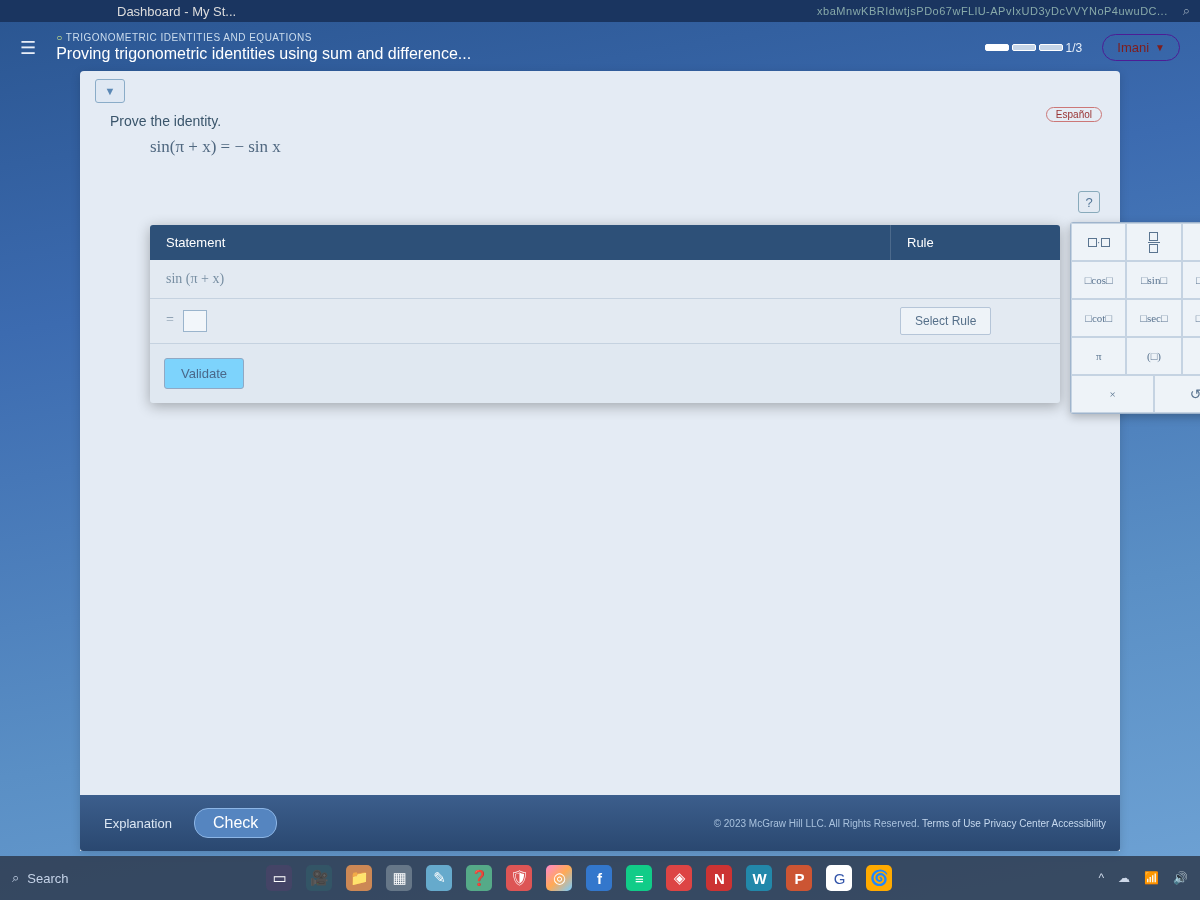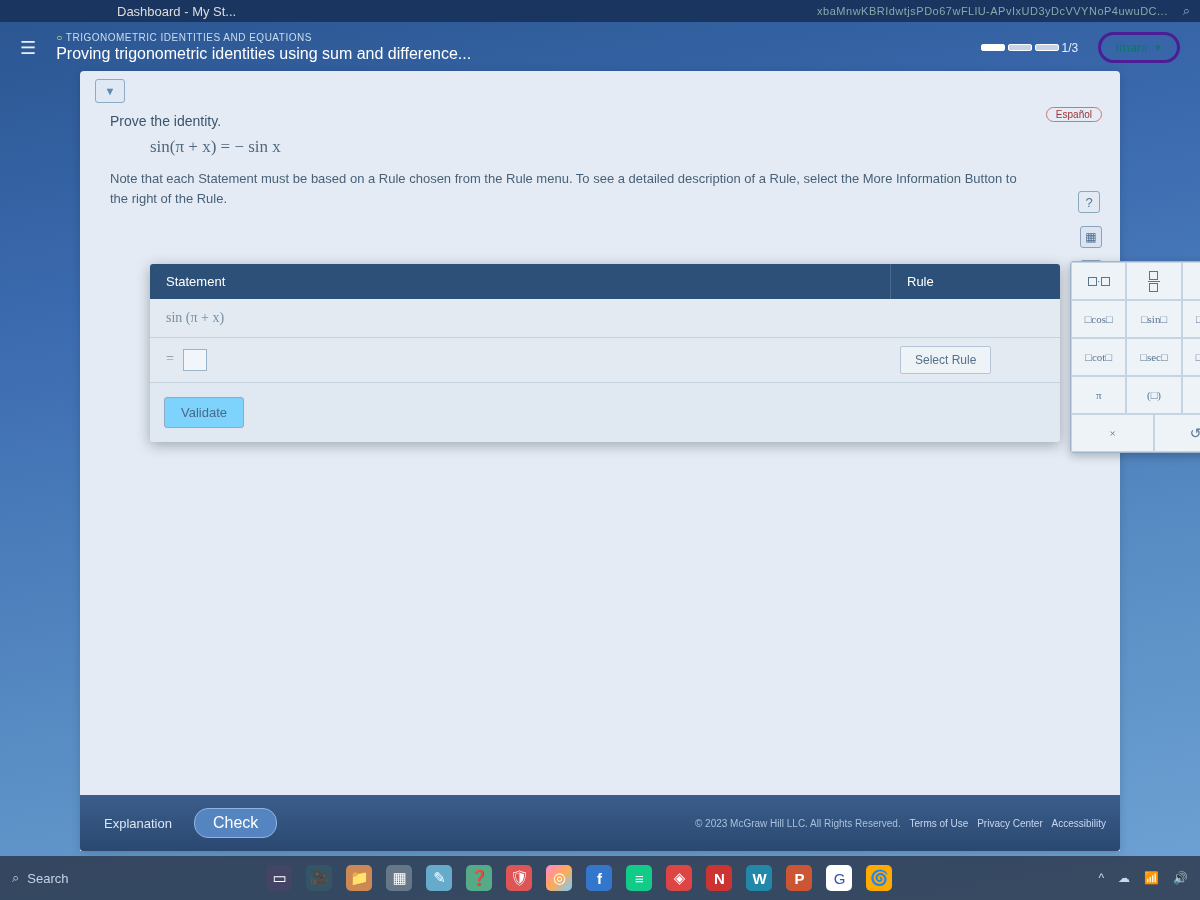--- a/index.html
+++ b/index.html
@@ -11,21 +11,21 @@
 .app-header{display:flex;align-items:center;padding:10px 20px 8px 20px;color:#e8eef8}
 .hamburger{margin-right:20px;color:#e8eef8;font-size:18px}
 .header-text{flex:1}
 .section-name{font-size:10px;letter-spacing:0.5px;color:#cde}
 .section-name .dot{color:#d8f088}
 .lesson-title{font-size:16px;color:#fff;margin-top:2px}
 .progress-wrap{display:flex;align-items:center;gap:3px;margin-right:20px}
 .pseg{width:24px;height:7px;background:#c5d5e8;border:1px solid #fff;border-radius:2px}
 .pseg.active{background:#fff}
 .pcount{color:#e5eef9;font-size:12px;}
-.user-badge{border:3px solid #4c1d95;border-radius:18px;padding:5px 14px;color:#0f766e;font-size:13px;display:flex;align-items:center;gap:6px}
+.user-badge{border:1px solid #4c1d95;border-radius:18px;padding:5px 14px;color:#7f1d1d;font-size:13px;display:flex;align-items:center;gap:6px}
 .chev{font-size:10px}
 .content{background:#e4ebf4;margin:0 80px 0 80px;border-radius:4px 4px 0 0;height:780px;position:relative;box-shadow:0 2px 10px rgba(0,0,0,0.15)}
 .scroll-chevron{position:absolute;left:15px;top:8px;width:30px;height:24px;border:1px solid #8aacc8;border-radius:3px;display:flex;align-items:center;justify-content:center;color:#5b88b5;font-size:11px;background:#dfe8f3}
 .esp{position:absolute;right:18px;top:36px;border:1px solid #c77;border-radius:10px;padding:1px 9px;font-size:10px;color:#933;background:#e5ecf5}
 .qhelp{position:absolute;right:20px;top:120px;width:22px;height:22px;border:1px solid #8ab;border-radius:3px;display:flex;align-items:center;justify-content:center;color:#579;font-size:13px;background:#e3eaf3}
 .side-icons{position:absolute;right:18px;top:155px;display:flex;flex-direction:column;gap:12px}
 .side-icons div{width:22px;height:22px;border:1px solid #88a3c0;border-radius:3px;display:flex;align-items:center;justify-content:center;color:#4a6a90;font-size:12px;background:#dbe4f0}
 .problem{padding:42px 30px 10px 30px;color:#3a556b}
 .problem .prompt{font-size:14px;margin-bottom:8px}
 .identity{font-family:'Times New Roman',serif;font-size:17px;color:#506880;margin:6px 0 12px 40px}
@@ -45,21 +45,21 @@
 .palette-row{display:flex}
 .pcell{flex:1;height:38px;display:flex;align-items:center;justify-content:center;font-size:11px;color:#5a7490;border:0.5px solid #c5d3e2;font-family:'Times New Roman',serif}
 .pcell .sq{display:inline-block;width:9px;height:9px;border:1px solid #5a7490;background:transparent}
 .pcell .frac{display:flex;flex-direction:column;align-items:center;gap:1px}
 .pcell .frac .bar{width:12px;height:1px;background:#5a7490}
 .pcell.undo{font-size:14px}
 .bottom-bar{position:absolute;left:0;right:0;bottom:0;height:56px;background:linear-gradient(180deg,#3c5e8c,#2a4870);display:flex;align-items:center;padding:0 14px;border-radius:0 0 3px 3px}
 .explanation{color:#dbe6f3;font-size:13px;padding:5px 10px}
 .check{margin-left:12px;background:#5585c0;border:1px solid #8cb5e5;color:#fff;padding:5px 18px;border-radius:14px;font-size:16px}
 .copyright{margin-left:auto;color:#a8c1dd;font-size:10px}
-.copyright a{color:#c5d8ee;margin-left:6px;text-decoration:none}
+.copyright a{color:#c5d8ee;text-decoration:none}
 .taskbar{position:absolute;bottom:0;left:0;right:0;height:44px;background:#2b3648d0;display:flex;align-items:center;padding:0 12px;gap:18px}
 .taskbar .search{color:#c5d3e8;font-size:13px;display:flex;align-items:center;gap:8px}
 .taskbar .ticons{display:flex;gap:14px;margin-left:180px}
 .taskbar .ticons div{width:26px;height:26px;border-radius:5px;display:flex;align-items:center;justify-content:center;font-size:15px;color:#fff}
 .tray{margin-left:auto;display:flex;gap:14px;color:#cdd8e8;font-size:12px;align-items:center}
 </style>
 </head>
 <body>
 
 <div class="browser-bar">
@@ -93,21 +93,20 @@
   <div class="side-icons">
     <div>▦</div>
     <div>▶</div>
     <div>⊞</div>
     <div>🗗</div>
   </div>
 
   <div class="problem">
     <div class="prompt">Prove the identity.</div>
     <div class="identity">sin(π + x) = − sin x</div>
-    <div class="note">Note that each Statement must be based on a Rule chosen from the Rule menu. To see a detailed description of a Rule, select the More Information Button to the right of the Rule.</div>
   </div>
 
   <div class="proof-area">
     <div class="proof-header">
       <div class="ph-stmt">Statement</div>
       <div class="ph-rule">Rule</div>
     </div>
     <div class="proof-row">
       <div class="pr-stmt">sin (π + x)</div>
       <div class="pr-rule"></div>

